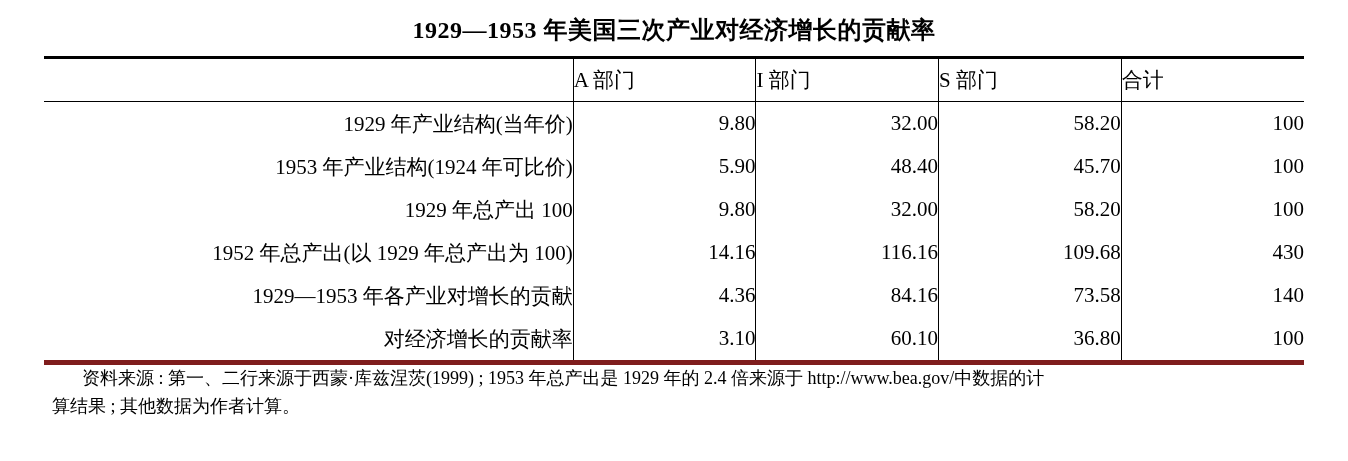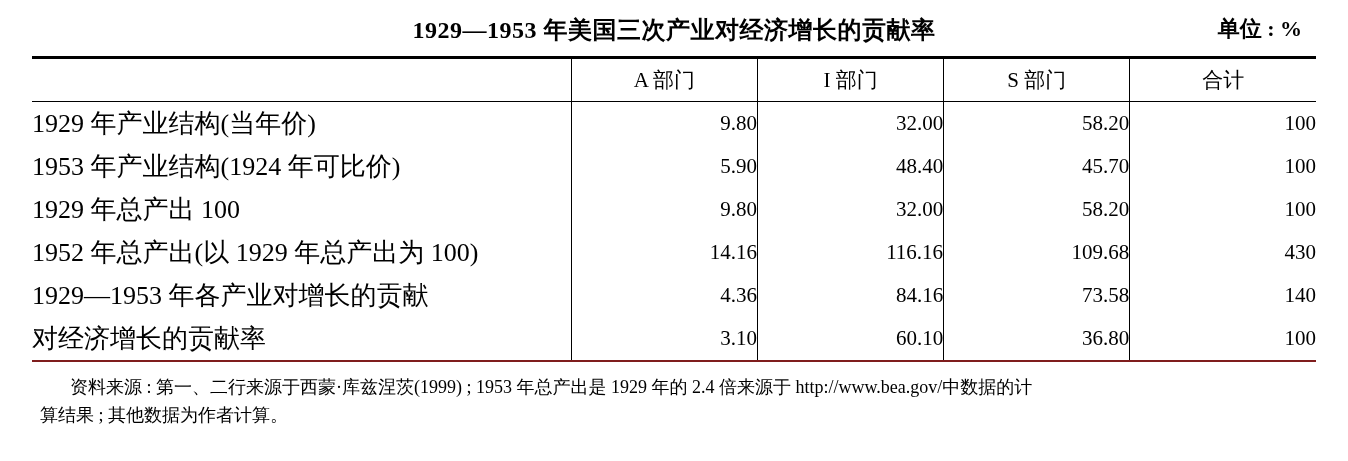--- a/index.html
+++ b/index.html
@@ -12,21 +12,21 @@
     height: 461px;
     font-family: "Liberation Serif", "DejaVu Serif", serif;
     color: #000000;
     overflow: hidden;
   }
   .page {
     position: relative;
     width: 1348px;
     height: 461px;
     box-sizing: border-box;
-    padding: 0 32px;
+    padding: 0 44px;
   }
   .title-row {
     position: relative;
     height: 56px;
   }
   .table-title {
     position: absolute;
     left: 0;
     right: 0;
     top: 14px;
@@ -56,58 +56,56 @@
     vertical-align: middle;
     font-weight: normal;
   }
   .rule-top td {
     border-top: 3px solid #000;
   }
   .rule-thin td {
     border-top: 1.5px solid #000;
   }
   .rule-bottom td {
-    border-bottom: 2px solid #7f1d1d;
+    border-bottom: 5px solid #7f1d1d;
   }
   .vline {
     border-left: 1.5px solid #000;
   }
   .head-cell {
-    text-align: center;
     height: 42px;
     font-size: 21px;
   }
   .row-label {
-    text-align: left;
+    text-align: right;
     padding-left: 4px;
     height: 43px;
-    font-size: 26px;
+    font-size: 21px;
     white-space: nowrap;
   }
   .row-val {
     text-align: right;
     height: 43px;
     font-size: 21px;
   }
   .note {
-    margin-top: 12px;
+    margin-top: 0;
     padding-left: 8px;
     font-size: 18px;
     line-height: 1.55;
   }
   .note .indent { display: inline-block; width: 30px; }
 </style>
 </head>
 <body>
 
 <div class="page">
 
   <div class="title-row">
     <div class="table-title">1929—1953 年美国三次产业对经济增长的贡献率</div>
-    <div class="unit-label">单位 : %</div>
   </div>
 
   <table class="data-table">
     <colgroup>
       <col class="c-label">
       <col class="c-val">
       <col class="c-val">
       <col class="c-val">
       <col class="c-val">
     </colgroup>

